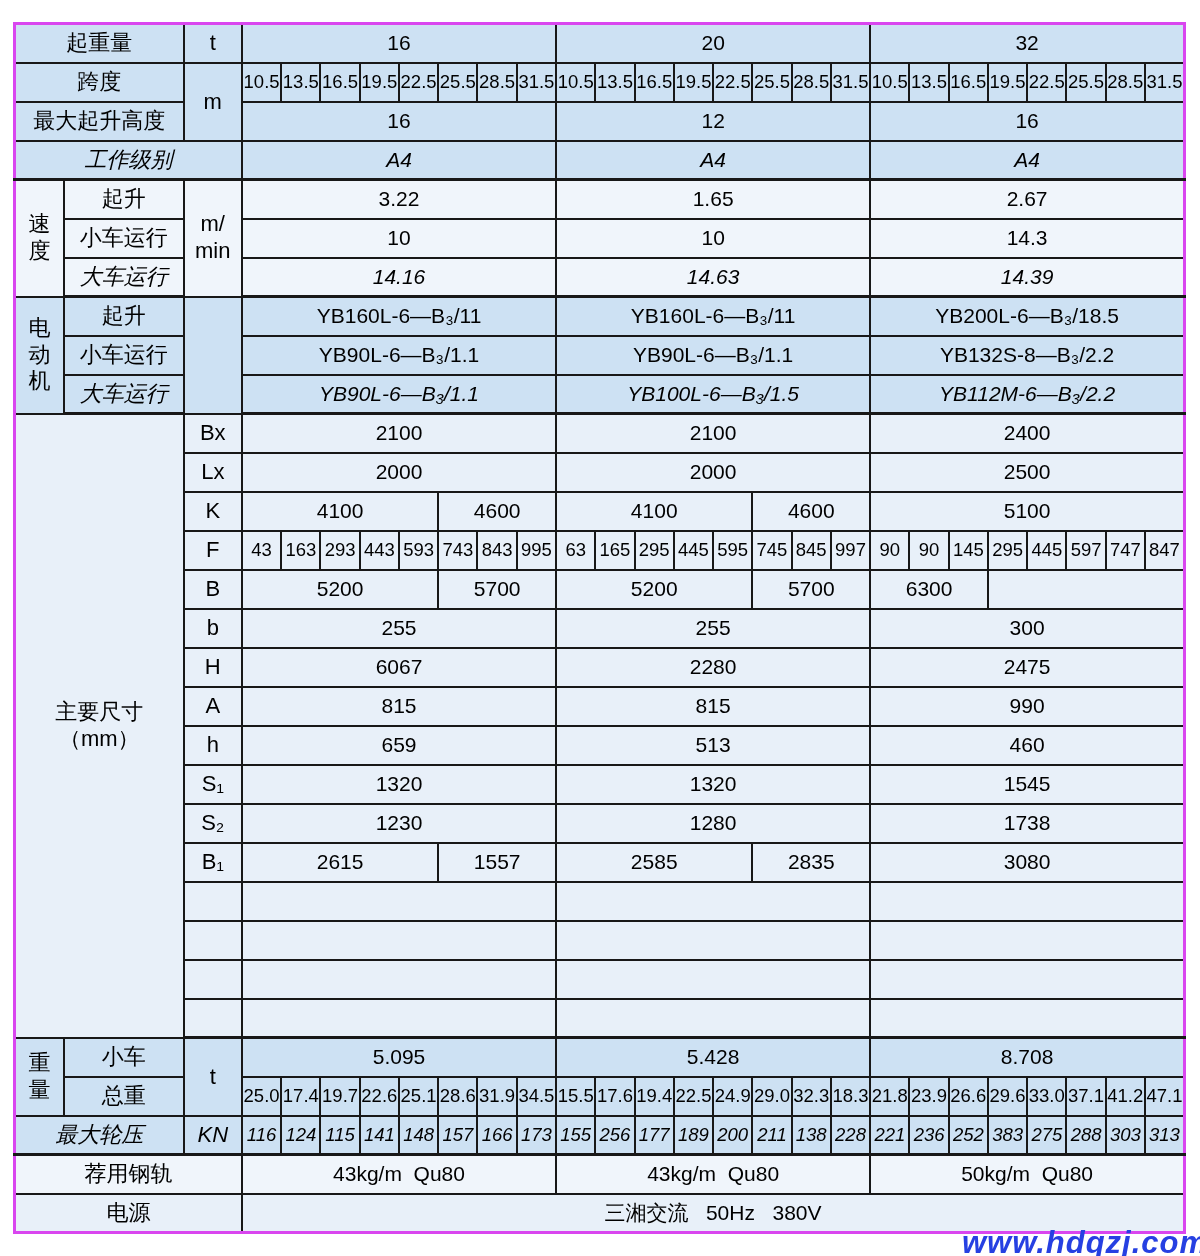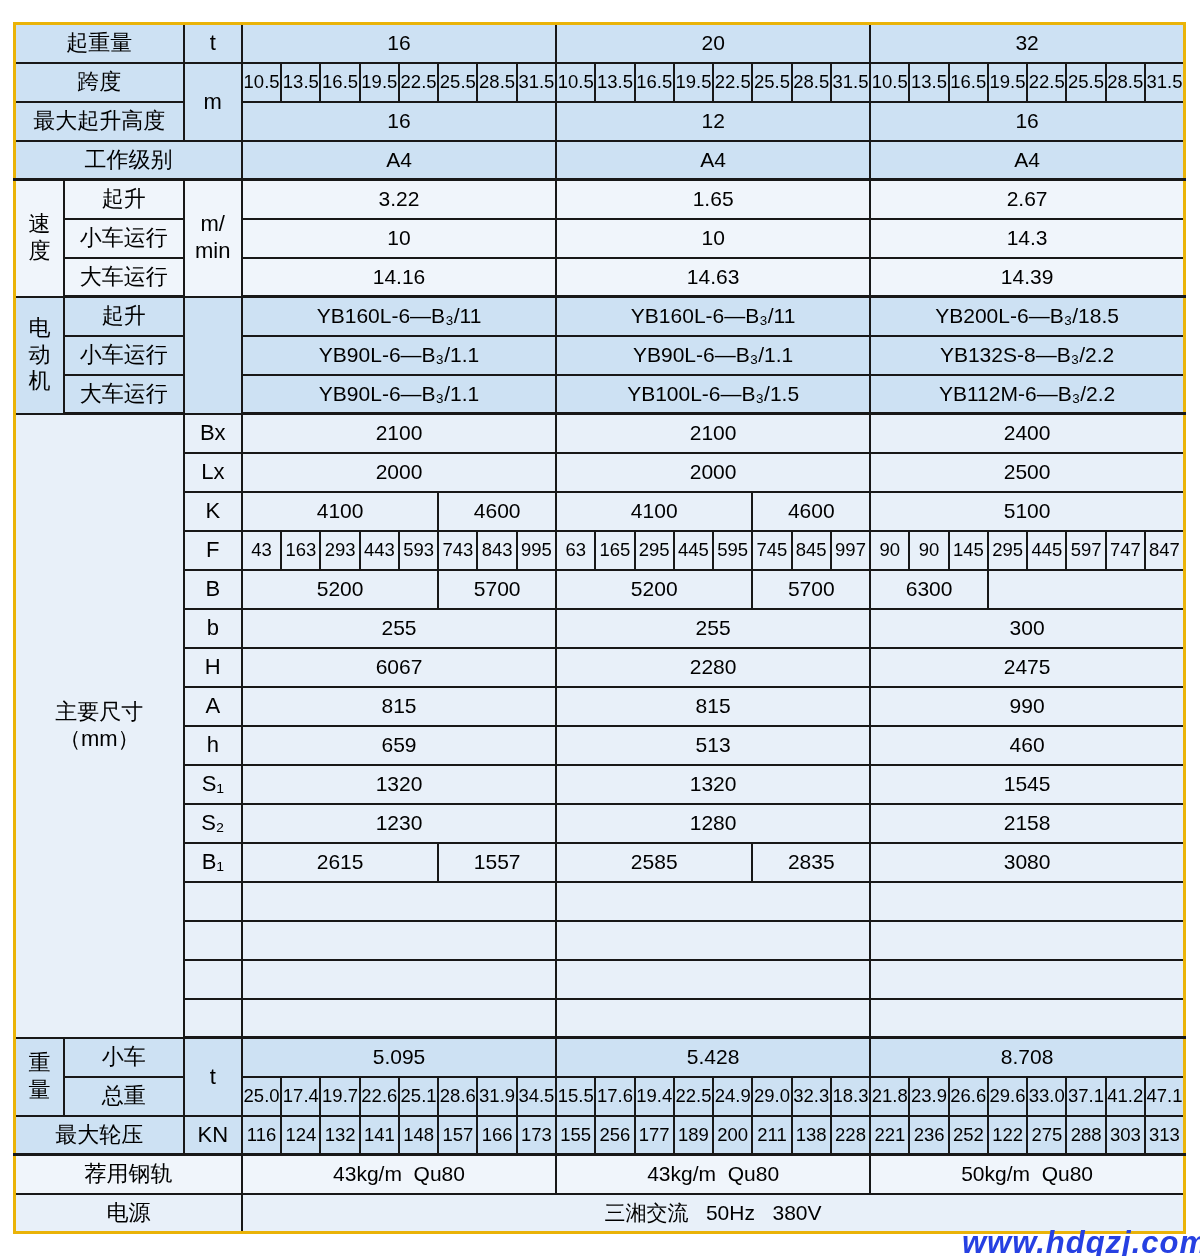--- a/index.html
+++ b/index.html
@@ -1,32 +1,32 @@
 <!DOCTYPE html>
 <html><head>
 <meta charset="utf-8">
 <style>
   html,body{margin:0;padding:0;width:1200px;height:1256px;background:#ffffff;overflow:hidden;
     font-family:"Liberation Sans","DejaVu Sans",sans-serif;}
   #page{position:relative;width:1200px;height:1256px;}
   table.spec{position:absolute;left:13px;top:22px;width:1173px;border-collapse:collapse;
-    table-layout:fixed;border:3px solid #eab308;}
+    table-layout:fixed;border:3px solid #d946ef;}
   table.spec tr{height:39px;}
   table.spec td{border:2px solid #181818;text-align:center;vertical-align:middle;padding:0;
     font-size:21px;color:#000;overflow:hidden;}
   tr.blue{background:#cde1f3;}
   tr.light{background:#f0f5fb;}
   tr.lighter{background:#e8f0f9;}
   tr.nums td{font-size:18.5px;}
   table.spec td.lab{font-size:22px;}
   table.spec td.unit{font-size:22px;}
   .stack{white-space:pre-line;line-height:1.22;}
   .pre{white-space:pre;}
   td.ds,td.gb{border-left-width:3px;}
-  tr.sep td{border-bottom-width:3px;}
+  tr.sep td{border-bottom-width:3px;font-style:italic;}
   .watermark{position:absolute;left:962px;top:1225px;font-size:31px;font-weight:bold;
     font-style:italic;color:#2640e2;letter-spacing:1px;white-space:nowrap;}
 </style>
 </head>
 <body>
 
 <div id="page">
 <table class="spec">
 <colgroup>
   <col style="width:49px">
@@ -255,21 +255,21 @@
   <td class="unit">S₁</td>
   <td class="ds" colspan="8">1320</td>
   <td class="gb" colspan="8">1320</td>
   <td class="gb" colspan="8">1545</td>
 </tr>
 
 <tr class="lighter">
   <td class="unit">S₂</td>
   <td class="ds" colspan="8">1230</td>
   <td class="gb" colspan="8">1280</td>
-  <td class="gb" colspan="8">2158</td>
+  <td class="gb" colspan="8">1738</td>
 </tr>
 
 <tr class="lighter">
   <td class="unit">B₁</td>
   <td class="ds" colspan="5">2615</td>
   <td colspan="3">1557</td>
   <td class="gb" colspan="5">2585</td>
   <td colspan="3">2835</td>
   <td class="gb" colspan="8">3080</td>
 </tr>
@@ -335,38 +335,38 @@
   <td>37.1</td>
   <td>41.2</td>
   <td>47.1</td>
 </tr>
 
 <tr class="blue nums sep">
   <td class="lab" colspan="2">最大轮压</td>
   <td class="unit">KN</td>
   <td class="ds">116</td>
   <td>124</td>
-  <td>132</td>
+  <td>115</td>
   <td>141</td>
   <td>148</td>
   <td>157</td>
   <td>166</td>
   <td>173</td>
   <td class="gb">155</td>
   <td>256</td>
   <td>177</td>
   <td>189</td>
   <td>200</td>
   <td>211</td>
   <td>138</td>
   <td>228</td>
   <td class="gb">221</td>
   <td>236</td>
   <td>252</td>
-  <td>122</td>
+  <td>383</td>
   <td>275</td>
   <td>288</td>
   <td>303</td>
   <td>313</td>
 </tr>
 
 <tr class="light">
   <td class="lab" colspan="3">荐用钢轨</td>
   <td class="ds pre" colspan="8">43kg/m  Qu80</td>
   <td class="gb pre" colspan="8">43kg/m  Qu80</td>

